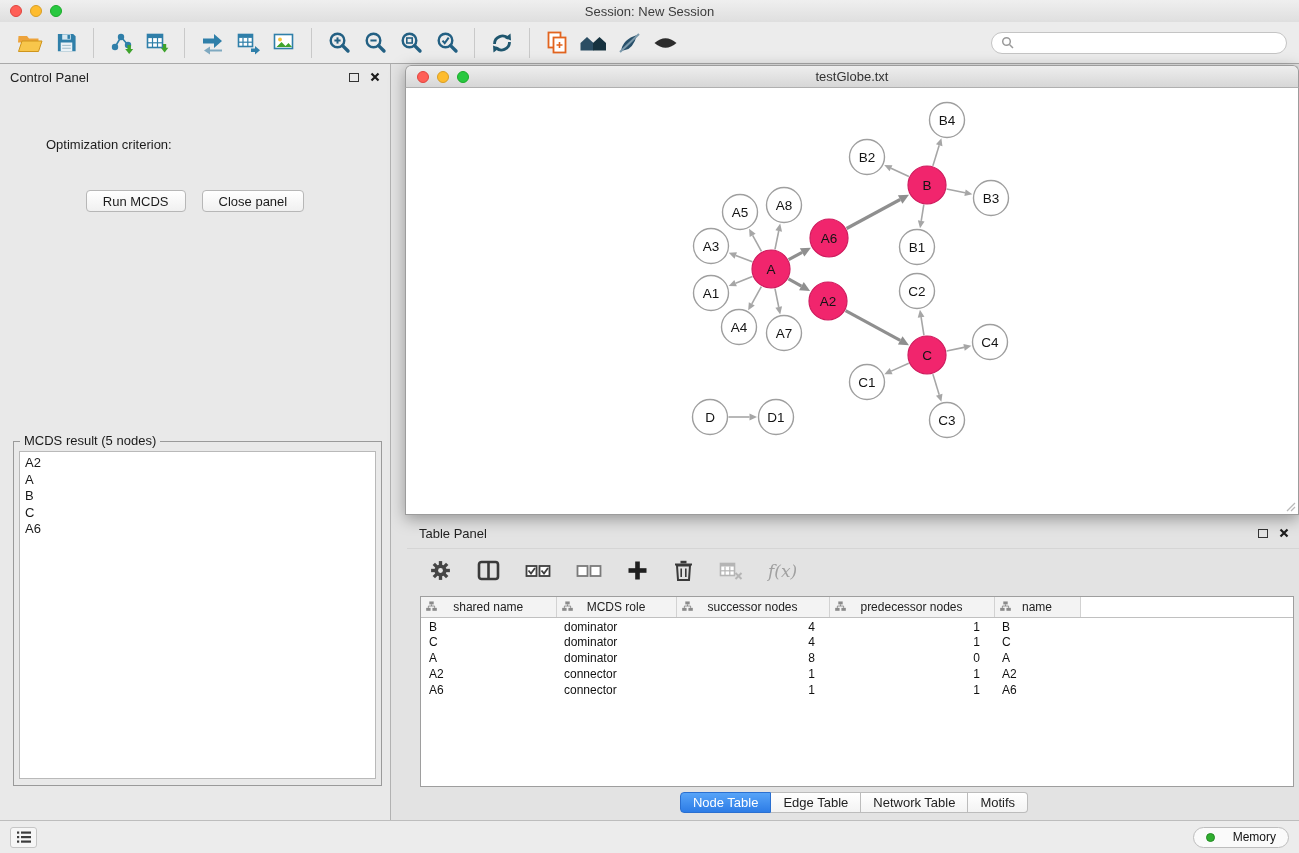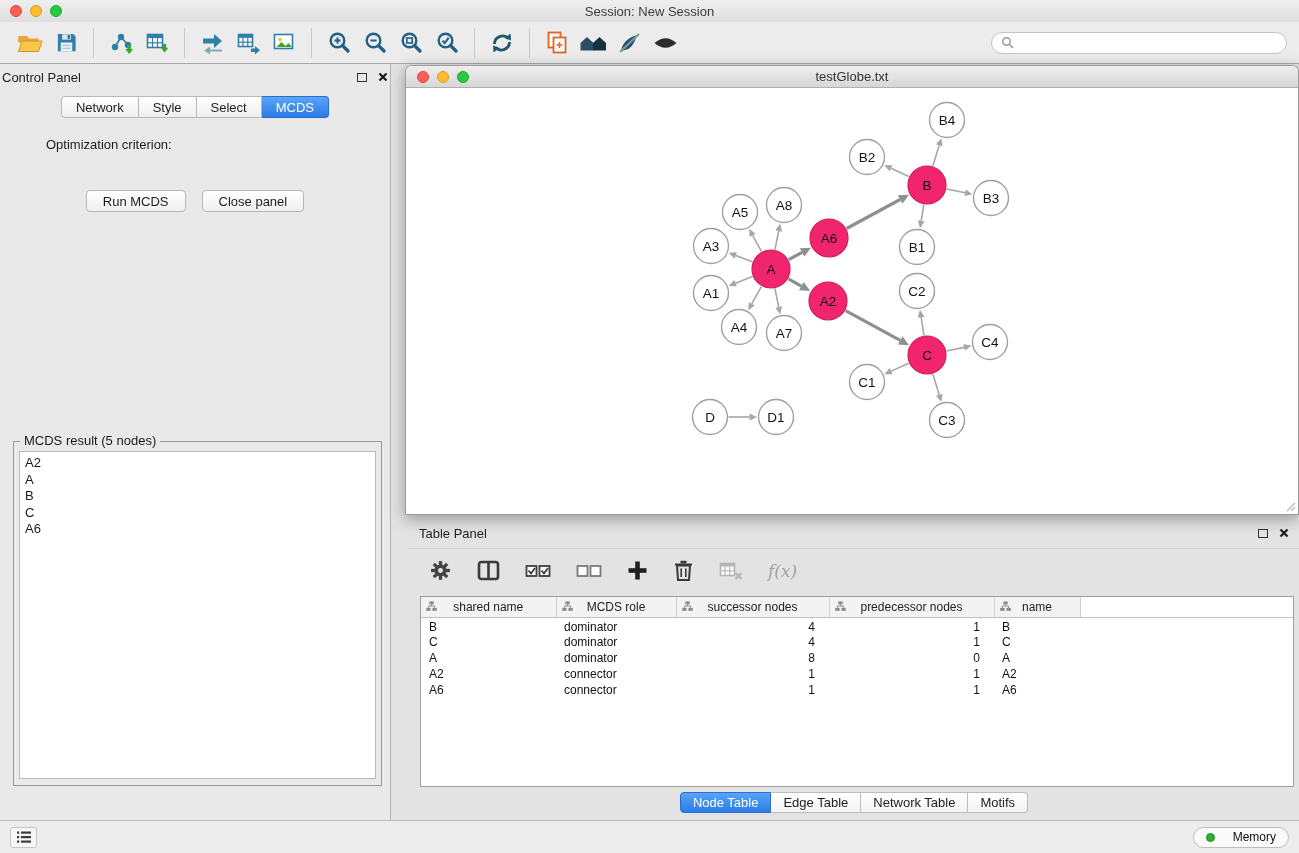--- a/index.html
+++ b/index.html
@@ -23,21 +23,21 @@
     border-bottom:1px solid #a9a9a9;display:flex;align-items:center;padding:0 12px}
   .tbtn{width:36px;height:34px;display:flex;align-items:center;justify-content:center;border-radius:4px}
   .tsep{width:1px;height:30px;background:#c9c9c9;margin:0 9px}
   .searchbox{margin-left:auto;width:296px;height:22px;border:1px solid #c4c4c4;border-radius:11px;
     background:#fff;display:flex;align-items:center;padding:0 9px;gap:5px}
   .searchbox input{border:none;outline:none;flex:1;font-size:12px;font-family:inherit;background:transparent}
 
   
   .control-panel{position:absolute;left:0;top:64px;width:391px;height:756px;background:#e9e9e9;
     border-right:1px solid #b2b2b2}
-  .panel-header{height:26px;display:flex;align-items:center;padding:0 2px;font-size:13px;color:#222}
+  .panel-header{height:26px;display:flex;align-items:center;padding:0 10px;font-size:13px;color:#222}
   .ph-icons{margin-left:auto;display:flex;gap:11px;align-items:center}
   .float-glyph{width:10px;height:9px;border:1.5px solid #333;display:inline-block}
   .seg-tabs{display:flex;justify-content:center;margin-top:6px}
   .seg-tab{height:22px;padding:0 14px;display:flex;align-items:center;
     background:linear-gradient(#ffffff,#efefef);border:1px solid #b7b7b7;border-left:none;
     font-size:13px;color:#222}
   .seg-tab:first-child{border-left:1px solid #b7b7b7;border-radius:4px 0 0 4px}
   .seg-tab:last-child{border-radius:0 4px 4px 0}
   .seg-tab.active{background:linear-gradient(#5aa6f8,#2c7ae4);border-color:#2a6fd0;color:#fff}
   .opt-label{position:absolute;left:46px;top:73px;font-size:13px;color:#1c1c1c}
@@ -259,26 +259,20 @@
 <div class="control-panel">
   <div class="panel-header">
     <span>Control Panel</span>
     <span class="ph-icons">
       <span class="float-glyph"></span>
       <svg width="10" height="10" viewBox="0 0 10 10">
         <path d="M1.5 1.5 L8.5 8.5 M8.5 1.5 L1.5 8.5" stroke="#1d1d1d" stroke-width="2.2"></path>
       </svg>
     </span>
   </div>
-  <div class="seg-tabs" id="control-tabs">
-      <div class="seg-tab">Network</div>
-      <div class="seg-tab">Style</div>
-      <div class="seg-tab">Select</div>
-      <div class="seg-tab active">MCDS</div>
-    </div>
   <div class="opt-label">Optimization criterion:</div>
   <div class="btn-row">
     <button class="cbtn">Run MCDS</button>
     <button class="cbtn">Close panel</button>
   </div>
   <div class="result-box">
     <div class="result-legend">MCDS result (5 nodes)</div>
     <div class="result-list" id="mcds-result-list">
         <div>A2</div>
         <div>A</div>

